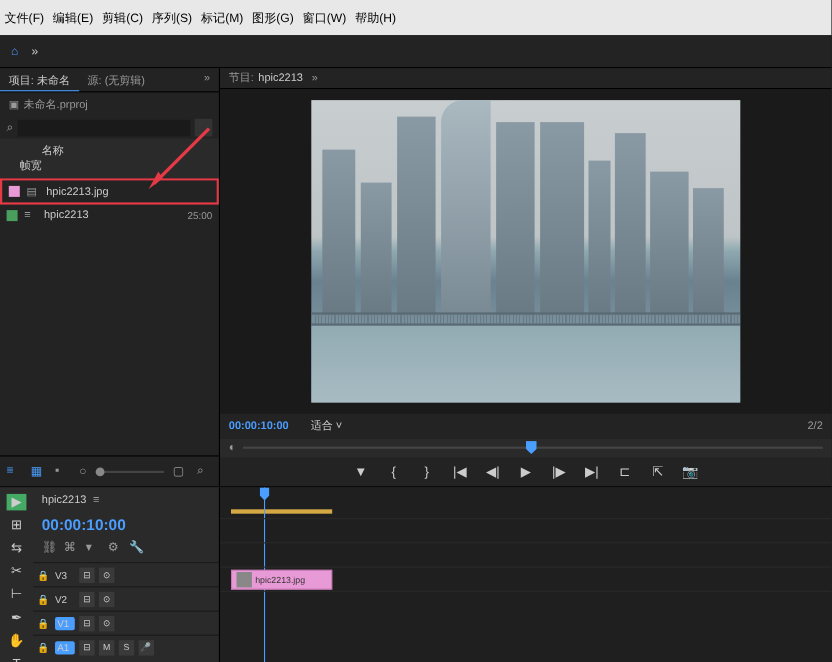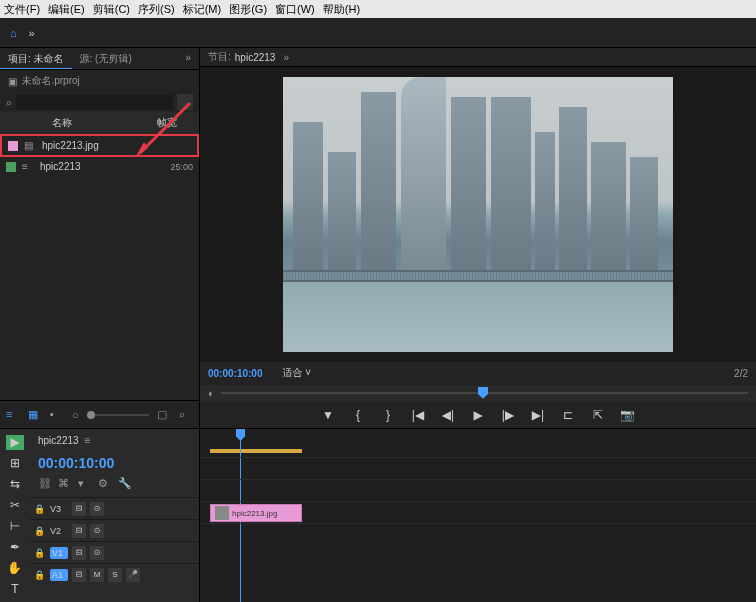--- a/index.html
+++ b/index.html
@@ -1,18 +1,18 @@
 <!DOCTYPE html>
 <html><head>
 <meta charset="utf-8">
 <style>
 * { margin: 0; padding: 0; box-sizing: border-box; font-family: Arial, sans-serif; }
 body { background: #232323; color: #ccc; font-size: 11px; overflow: hidden; width: 756px; height: 602px; }
 
-.menubar { background: #e8e8e8; color: #000; height: 18px; display: flex; align-items: center; padding: 0 4px; font-size: 11px; }
+.menubar { background: #e8e8e8; color: #000; height: 32px; display: flex; align-items: center; padding: 0 4px; font-size: 11px; }
 .menubar span { margin-right: 8px; cursor: pointer; }
 
 .topbar { background: #232323; height: 30px; display: flex; align-items: center; padding: 0 10px; border-bottom: 1px solid #000; }
 .topbar .left-icons { display: flex; gap: 8px; }
 .topbar .center { flex: 1; display: flex; justify-content: center; gap: 20px; color: #999; }
 .topbar .center span { cursor: pointer; }
 .topbar .center .active { color: #4a9eff; }
 .topbar .right { width: 30px; text-align: center; }
 
 .main { display: flex; height: 380px; }
@@ -20,21 +20,21 @@
 .left-panel { width: 200px; background: #232323; border-right: 1px solid #000; display: flex; flex-direction: column; }
 .lp-tabs { display: flex; height: 22px; border-bottom: 1px solid #000; font-size: 10px; text-align: center; }
 .lp-tabs .tab { padding: 4px 8px; color: #999; cursor: pointer; }
 .lp-tabs .tab.active { color: #ccc; border-bottom: 1px solid #4a9eff; }
 .lp-tabs .more { margin-left: auto; padding: 4px 8px; color: #999; }
 .lp-path { padding: 4px 8px; color: #999; font-size: 10px; display: flex; align-items: center; gap: 4px; }
 .lp-search { padding: 2px 6px; display: flex; align-items: center; }
 .lp-search input { flex: 1; background: #1a1a1a; border: none; color: #ccc; padding: 2px 4px; font-size: 10px; }
 .lp-search .icon { margin-left: 4px; width: 16px; height: 16px; background: #333; }
 
-.lp-headers { display: flex; padding: 4px 22px; background: #2a2a2a; font-size: 10px; }
+.lp-headers { display: flex; padding: 4px 8px; background: #2a2a2a; font-size: 10px; flex-direction: column; }
 .lp-headers .col1 { flex: 1; padding-left: 30px; }
 .lp-headers .col2 { width: 30px; text-align: right; }
 
 .lp-list { flex: 1; overflow: auto; }
 .lp-item { display: flex; align-items: center; padding: 4px 6px; font-size: 10px; }
 .lp-item .swatch { width: 10px; height: 10px; margin-right: 6px; }
 .lp-item .ficon { width: 14px; margin-right: 4px; color: #999; }
 .lp-item .name { flex: 1; color: #ccc; }
 .lp-item .val { color: #999; font-size: 9px; }
 .lp-item.highlighted { border: 2px solid #e63946; }

